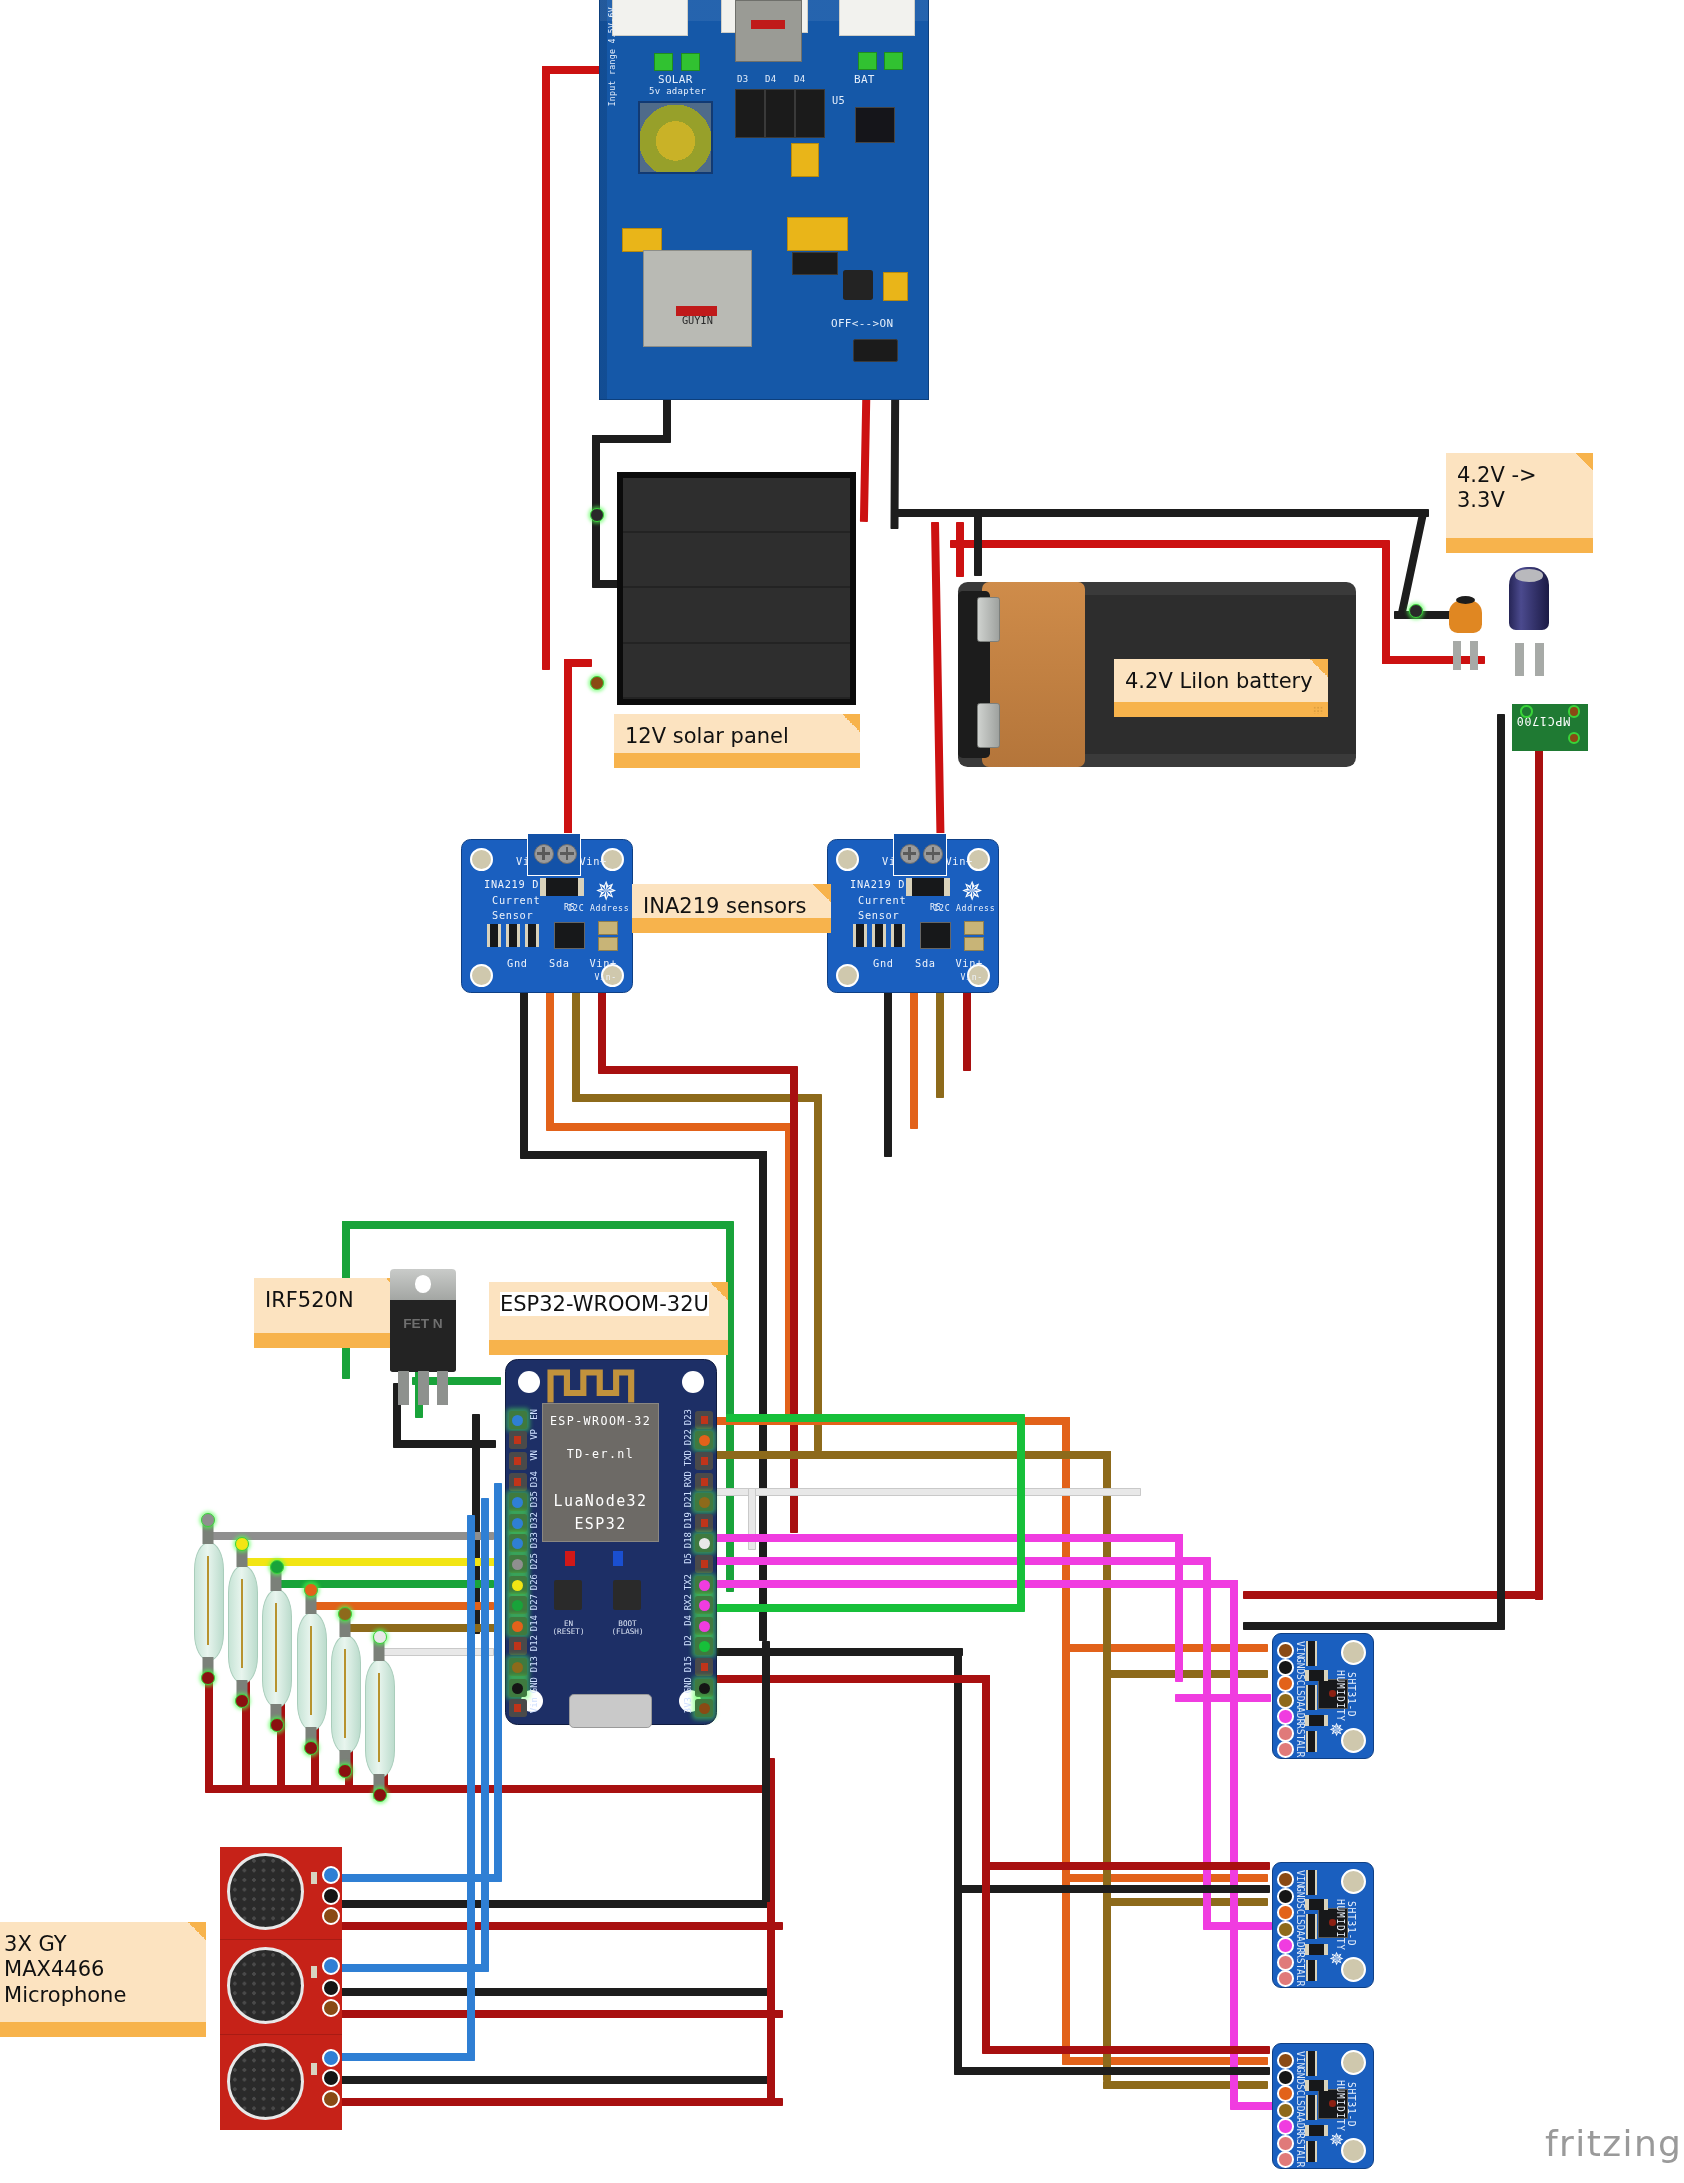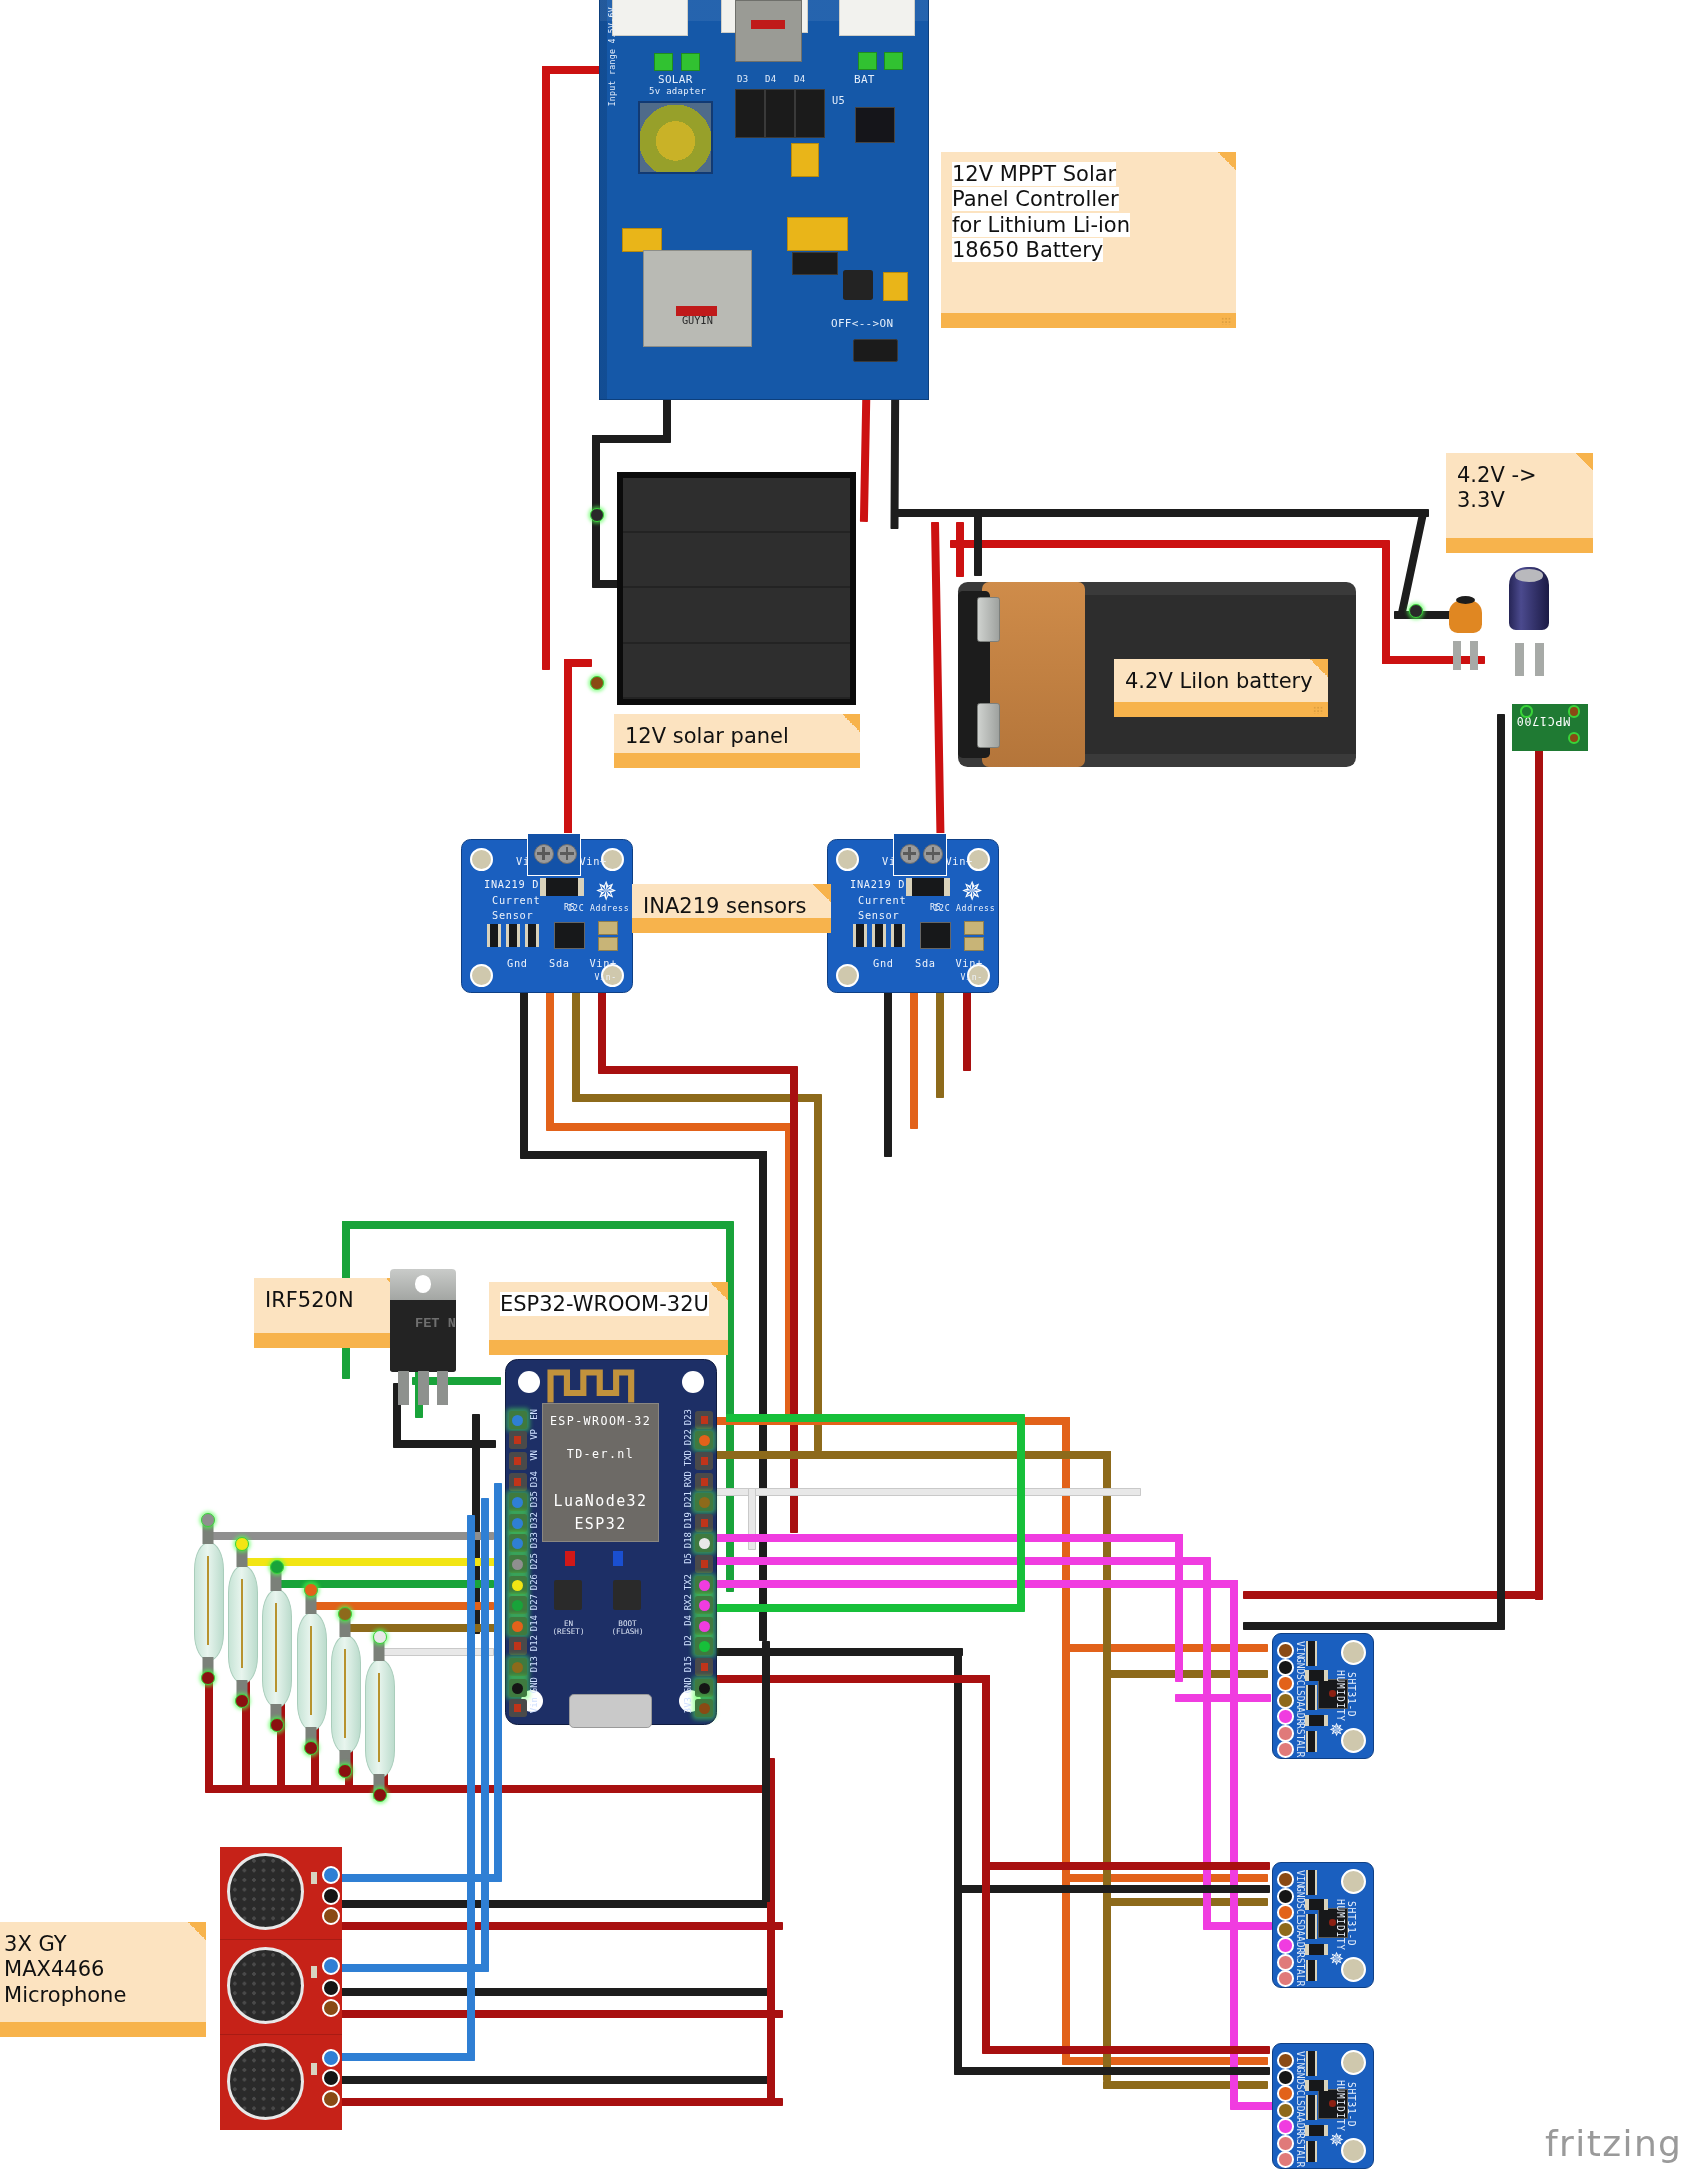--- a/index.html
+++ b/index.html
@@ -147,22 +147,22 @@
      width:11px;background:#7b8079;}
 
   
   .fet{position:absolute;}
   .fet .tab{position:absolute;left:0;top:0;width:100%;height:34%;
      background:linear-gradient(180deg,#c9cbc9,#9ea19e);border-radius:4.1px 4.1px 0 0;}
   .fet .hole{position:absolute;left:38%;top:6%;width:24%;height:17%;border-radius:50%;
      background:#fff;}
   .fet .body{position:absolute;left:0;top:30%;width:100%;height:70%;
      background:#232323;border-radius:0 0 2.7px 2.7px;}
-  .fet .body .t{position:absolute;left:0;right:0;top:22%;text-align:right;color:#6f6f6f;
-     font-size:13.7px;font-weight:bold;font-family:Liberation Mono, monospace;}
+  .fet .body .t{position:absolute;left:0;right:0;top:22%;text-align:center;color:#6f6f6f;
+     font-size:13.7px;font-weight:bold;font-family:Liberation Sans, sans-serif;}
   .fet .leg{position:absolute;bottom:-33px;width:11px;height:34px;background:#8e918e;}
 
   
   .greenpcb{position:absolute;background:#1f7a33;}
   .greenpcb .t{position:absolute;color:#fff;font-size:11.7px;letter-spacing:0.7px;
      font-family:"DejaVu Sans Mono", monospace;transform:rotate(180deg);}
   .ecap{position:absolute;}
   .ecap .can{position:absolute;left:0;top:0;width:100%;height:78%;
      background:linear-gradient(90deg,#262556,#4b4a8e 30%,#1b1a45);
      border-radius:18px 18px 6.9px 6.9px;}
@@ -351,31 +351,20 @@
     <div class="blk" style="left:192px;top:255px;width:44px;height:20.6px;"></div>
     <div class="coil" style="left:243px;top:273px;width:30px;height:30px;"></div>
     <div class="yel" style="left:283px;top:275px;width:23px;height:27.5px;"></div>
     <div class="usb" style="left:43px;top:253px;width:107px;height:95px;">
       <div style="position:absolute;left:32px;top:55px;width:41px;height:9.6px;background:#c01a1a;"></div>
       <div style="position:absolute;left:12.4px;top:63px;width:82px;height:25px;color:#2a2a2a;font-size:10.3px;font-family:'DejaVu Sans Mono',monospace;text-align:center;">GUYIN</div>
     </div>
     <div class="blk" style="left:253px;top:342px;width:43px;height:20.6px;border-radius:2.1px;"></div>
   </div>
 
-  <div class="note" style="left:941px;top:152px;width:295px;height:176px;">
-    <div class="fold"></div>
-    <div class="txt">
-      <span class="hl">12V MPPT Solar</span><br>
-      <span class="hl">Panel Controller</span><br>
-      <span class="hl">for Lithium Li-ion</span><br>
-      <span class="hl">18650 Battery</span>
-    </div>
-    <div class="bar"></div>
-    <div class="grip"></div>
-  </div>
 
   <div class="panel" style="left:617px;top:472px;width:239px;height:233px;">
     <div class="cells"></div>
   </div>
   <div class="pad" style="left:590px;top:508px;background:#2a2a2a;"></div>
   <div class="pad" style="left:590px;top:676px;background:#8a4a14;"></div>
 
   <div class="note" style="left:614px;top:714px;width:246px;height:54px;">
     <div class="fold"></div>
     <div class="txt"><span>12V solar panel</span></div>

